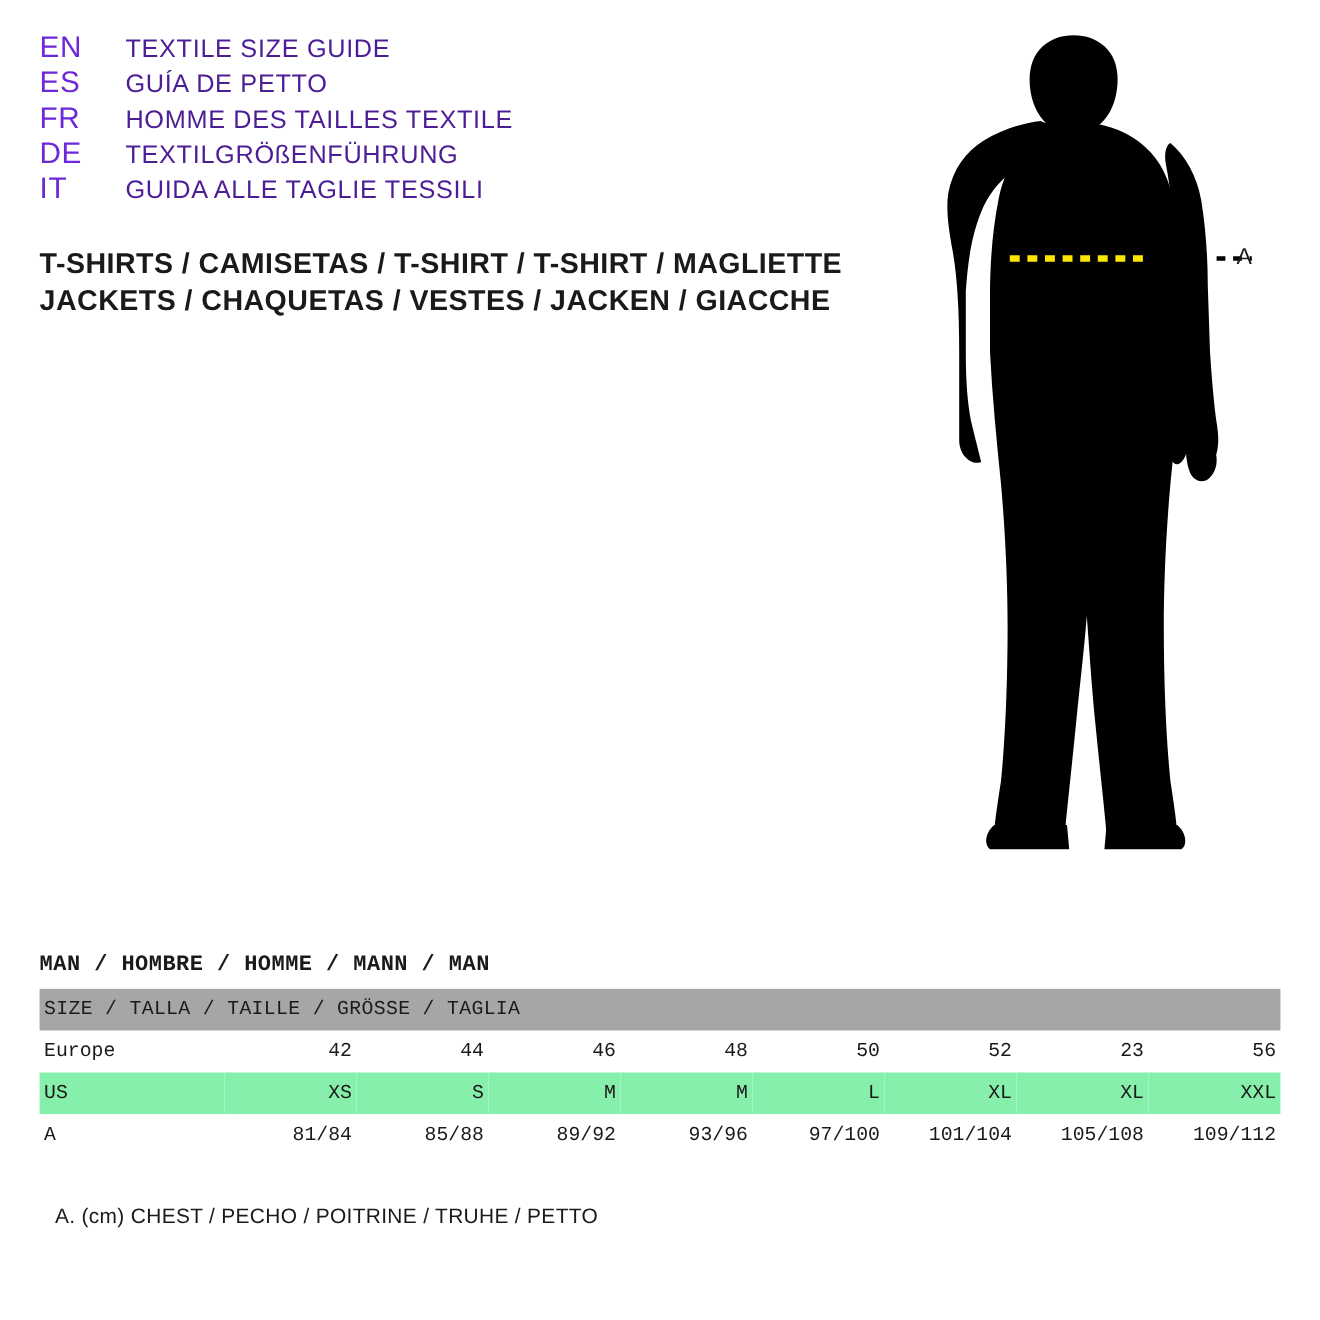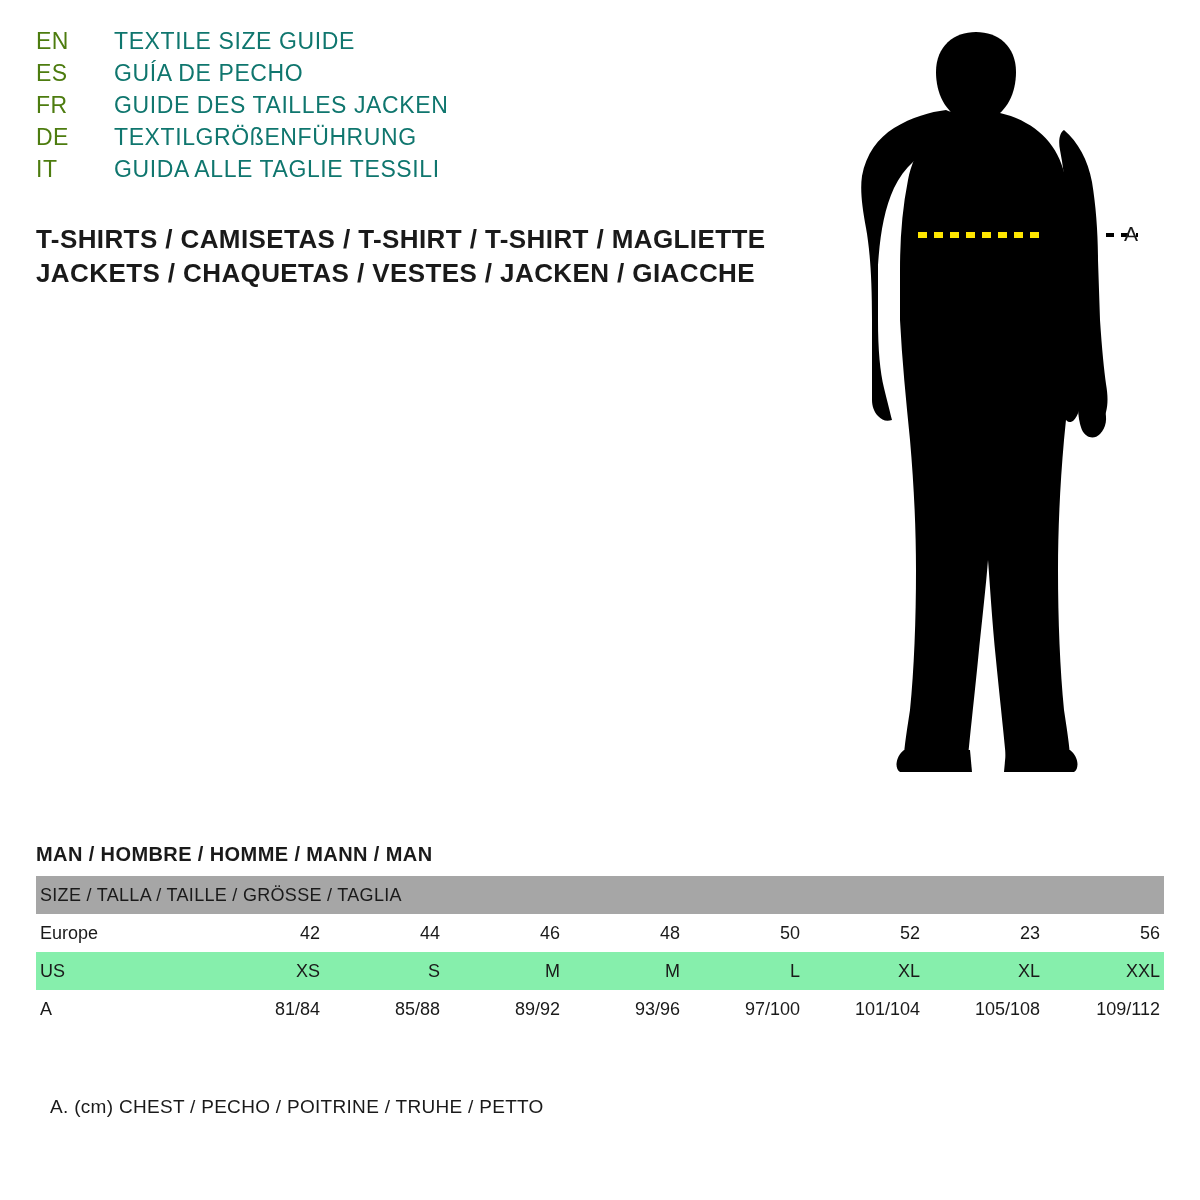--- a/index.html
+++ b/index.html
@@ -23,28 +23,28 @@
     top: 28px;
     width: 760px;
   }
   .lang-row {
     display: flex;
     align-items: baseline;
     height: 32px;
   }
   .lang-code {
     width: 78px;
-    font-size: 23px;
+    font-size: 27px;
     letter-spacing: 0.5px;
-    color: #4d7c0f;
+    color: #6d28d9;
   }
   .lang-text {
     font-size: 23px;
     letter-spacing: 0.6px;
-    color: #0f766e;
+    color: #4c1d95;
     white-space: nowrap;
     text-align: center;
   }
 
   .garment-lines {
     position: absolute;
     left: 36px;
     top: 222px;
   }
   .garment-line {
@@ -72,22 +72,23 @@
     top: 222px;
     font-size: 21px;
     color: #1a1a1a;
     letter-spacing: 0.5px;
   }
 
   
   .table-section {
     position: absolute;
     left: 36px;
-    top: 843px;
+    top: 866px;
     width: 1128px;
+    font-family: Liberation Mono, monospace;
   }
   .section-title {
     font-size: 20px;
     font-weight: bold;
     letter-spacing: 0.4px;
     color: #1a1a1a;
     margin-bottom: 10px;
   }
   table.size-table {
     border-collapse: collapse;
@@ -129,25 +130,25 @@
 </head>
 <body>
 
 <div class="lang-block">
   <div class="lang-row">
     <div class="lang-code">EN</div>
     <div class="lang-text">TEXTILE SIZE GUIDE</div>
   </div>
   <div class="lang-row">
     <div class="lang-code">ES</div>
-    <div class="lang-text">GUÍA DE PECHO</div>
+    <div class="lang-text">GUÍA DE PETTO</div>
   </div>
   <div class="lang-row">
     <div class="lang-code">FR</div>
-    <div class="lang-text">GUIDE DES TAILLES JACKEN</div>
+    <div class="lang-text">HOMME DES TAILLES TEXTILE</div>
   </div>
   <div class="lang-row">
     <div class="lang-code">DE</div>
     <div class="lang-text">TEXTILGRÖßENFÜHRUNG</div>
   </div>
   <div class="lang-row">
     <div class="lang-code">IT</div>
     <div class="lang-text">GUIDA ALLE TAGLIE TESSILI</div>
   </div>
 </div>

